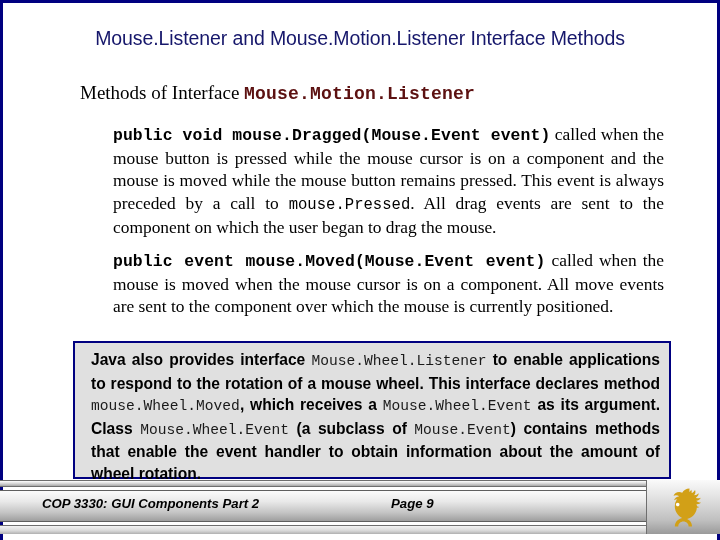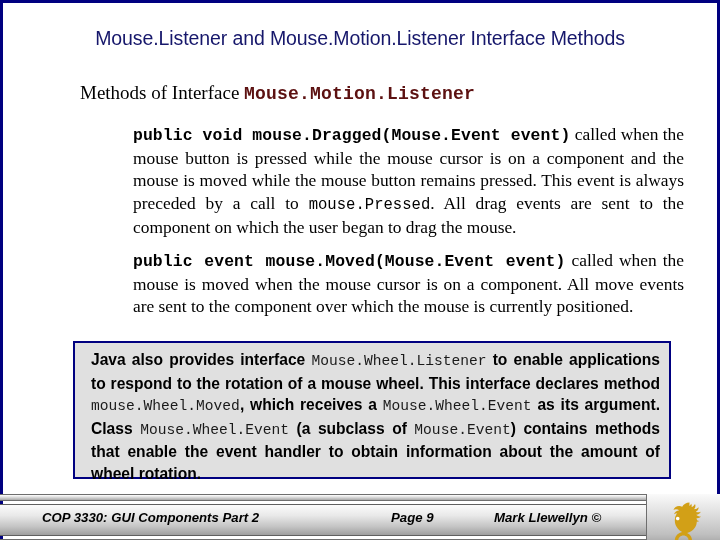--- a/index.html
+++ b/index.html
@@ -64,21 +64,20 @@
   .para {
     position: absolute;
     left: 110px;
     width: 551px;
     font-family: "Liberation Serif", serif;
     font-size: 17.4px;
     line-height: 22.2px;
     color: #000000;
     text-align: justify;
     text-justify: inter-word;
-    margin-left: 20px;
   }
   .para.p1 { top: 120px; }
   .para.p2 { top: 246px; }
 
   .sig {
     font-family: "Liberation Mono", monospace;
     font-weight: bold;
     font-size: 16.4px;
     letter-spacing: 0.1px;
     color: #000000;
@@ -117,21 +116,21 @@
     font-size: 14.6px;
     color: #1a1a1a;
   }
 
   
   .footer-wrap {
     position: absolute;
     left: -3px;
     bottom: 0;
     width: 720px;
-    height: 46px;
+    height: 60px;
   }
   .footer-strip-top {
     position: absolute;
     left: 0; top: 0;
     width: 720px; height: 7px;
     background: linear-gradient(to bottom, #ffffff 0%, #d3d3d3 55%, #a8a8a8 100%);
     border-top: 1px solid #6e6e6e;
     border-bottom: 1px solid #6e6e6e;
     box-sizing: border-box;
   }
@@ -207,21 +206,20 @@
     </div>
   </div>
 
   <div class="footer-wrap">
     <div class="footer-strip-top"></div>
     <div class="footer-bar"></div>
     <div class="footer-strip-bot"></div>
 
     <div class="footer-text footer-left">COP 3330: GUI Components Part 2</div>
     <div class="footer-text footer-center">Page 9</div>
-    <div class="footer-text footer-right">Mark Llewellyn ©</div>
 
     <div class="logo-plate">
       <svg width="48" height="48" viewBox="0 0 48 48">
         <g fill="#d2a017">
           <path d="M30.5 5.5c-3.2 0-6.0 1.7-7.3 4.3-0.9-0.5-2.0-0.8-3.1-0.8-2.6 0-4.8 1.5-5.6 3.7 2.1-0.9 4.3-0.6 5.7 0.6-2.4 0.3-4.4 1.9-5.2 4.0 1.9-1.1 3.9-1.2 5.3-0.5-2.6 1.0-4.3 3.3-4.3 6.0 0 0.5 0.1 1.0 0.2 1.5 1.3-1.9 3.1-3.0 4.9-3.1-1.7 1.8-2.5 4.1-2.0 6.3 0.9-1.9 2.4-3.2 4.0-3.6-1.0 2.2-0.8 4.6 0.5 6.3 0.1-2.1 1.0-3.8 2.3-4.7-0.2 2.3 0.7 4.4 2.4 5.5-0.5-2.0-0.2-3.9 0.8-5.1 0.5 2.3 2.1 4.0 4.1 4.4-1.2-1.6-1.6-3.5-1.1-5.0 1.3 1.9 3.3 2.9 5.2 2.6-1.7-1.1-2.7-2.7-2.7-4.4 1.9 1.3 4.1 1.5 5.7 0.6-1.9-0.5-3.3-1.7-3.8-3.2 2.1 0.6 4.2 0.1 5.4-1.3-2.0 0.1-3.7-0.6-4.6-1.8 2.1-0.2 3.8-1.4 4.4-3.1-1.8 0.8-3.6 0.8-4.8 0.1 1.8-1.0 2.9-2.8 2.7-4.6-1.3 1.4-3.0 2.1-4.4 1.9 1.3-1.5 1.6-3.5 0.8-5.1-0.8 1.6-2.1 2.7-3.5 3.0 0.4-1.1 0.3-2.3-0.3-3.2-0.4 1.0-1.0 1.7-1.8 2.1z"></path>
           <path d="M23.0 12.0c-3.3 1.5-5.6 4.3-6.6 7.6-1.1 3.6-0.6 7.4 1.3 10.5 1.3 2.2 3.2 3.9 5.4 4.9-1.8 0.4-3.5 1.3-4.8 2.6-1.6 1.6-2.5 3.7-2.5 5.9h3.4c0-1.3 0.5-2.5 1.5-3.4 1.0-1.0 2.3-1.5 3.7-1.5 1.4 0 2.7 0.5 3.7 1.5 1.0 0.9 1.5 2.1 1.5 3.4h3.4c0-2.2-0.9-4.3-2.5-5.9-0.7-0.7-1.5-1.3-2.4-1.7 2.9-0.6 5.5-2.2 7.3-4.6 2.1-2.8 2.9-6.4 2.2-9.9-0.6-3.0-2.3-5.6-4.7-7.4z"></path>
           <path d="M20.5 21.5c0 1.0-0.8 1.8-1.8 1.8s-1.8-0.8-1.8-1.8 0.8-1.8 1.8-1.8 1.8 0.8 1.8 1.8z" fill="#ffffff"></path>
         </g>
       </svg>
     </div>

